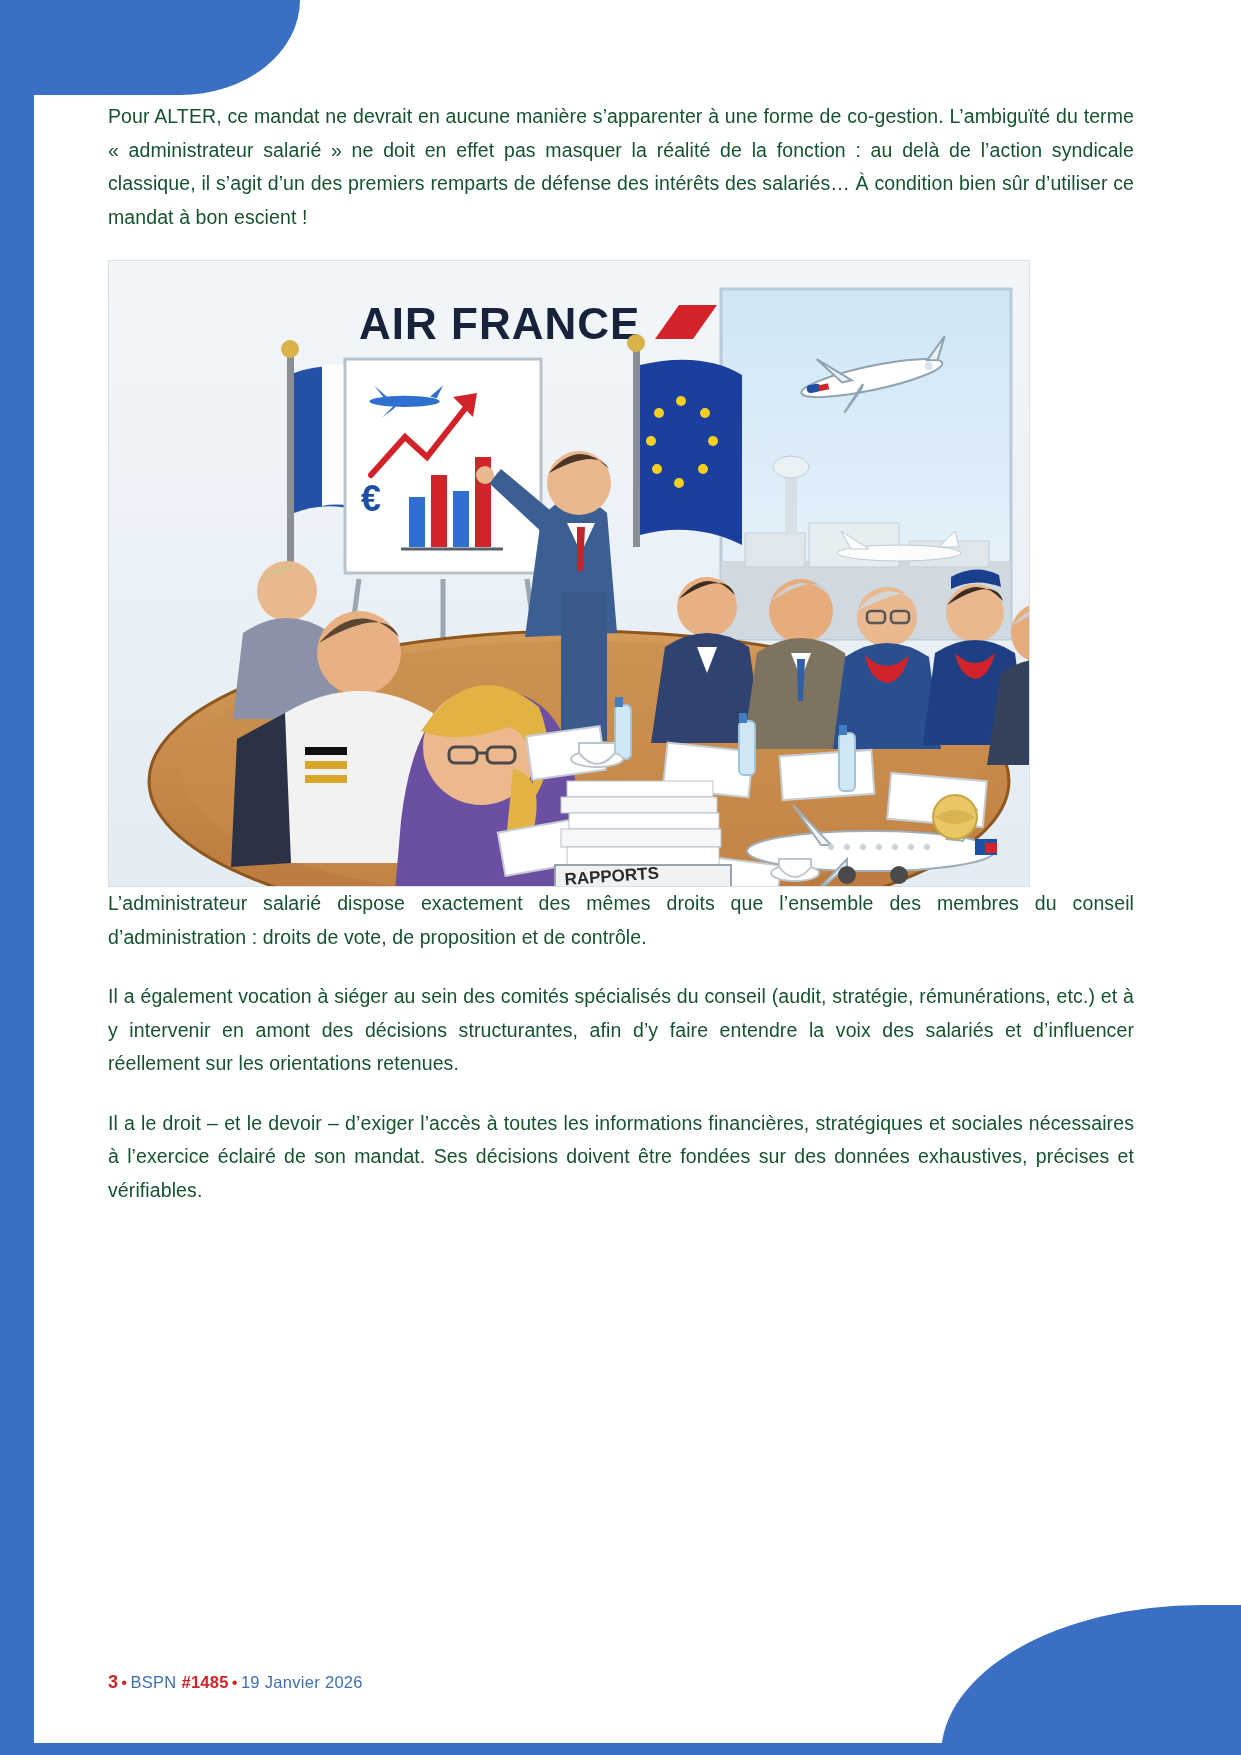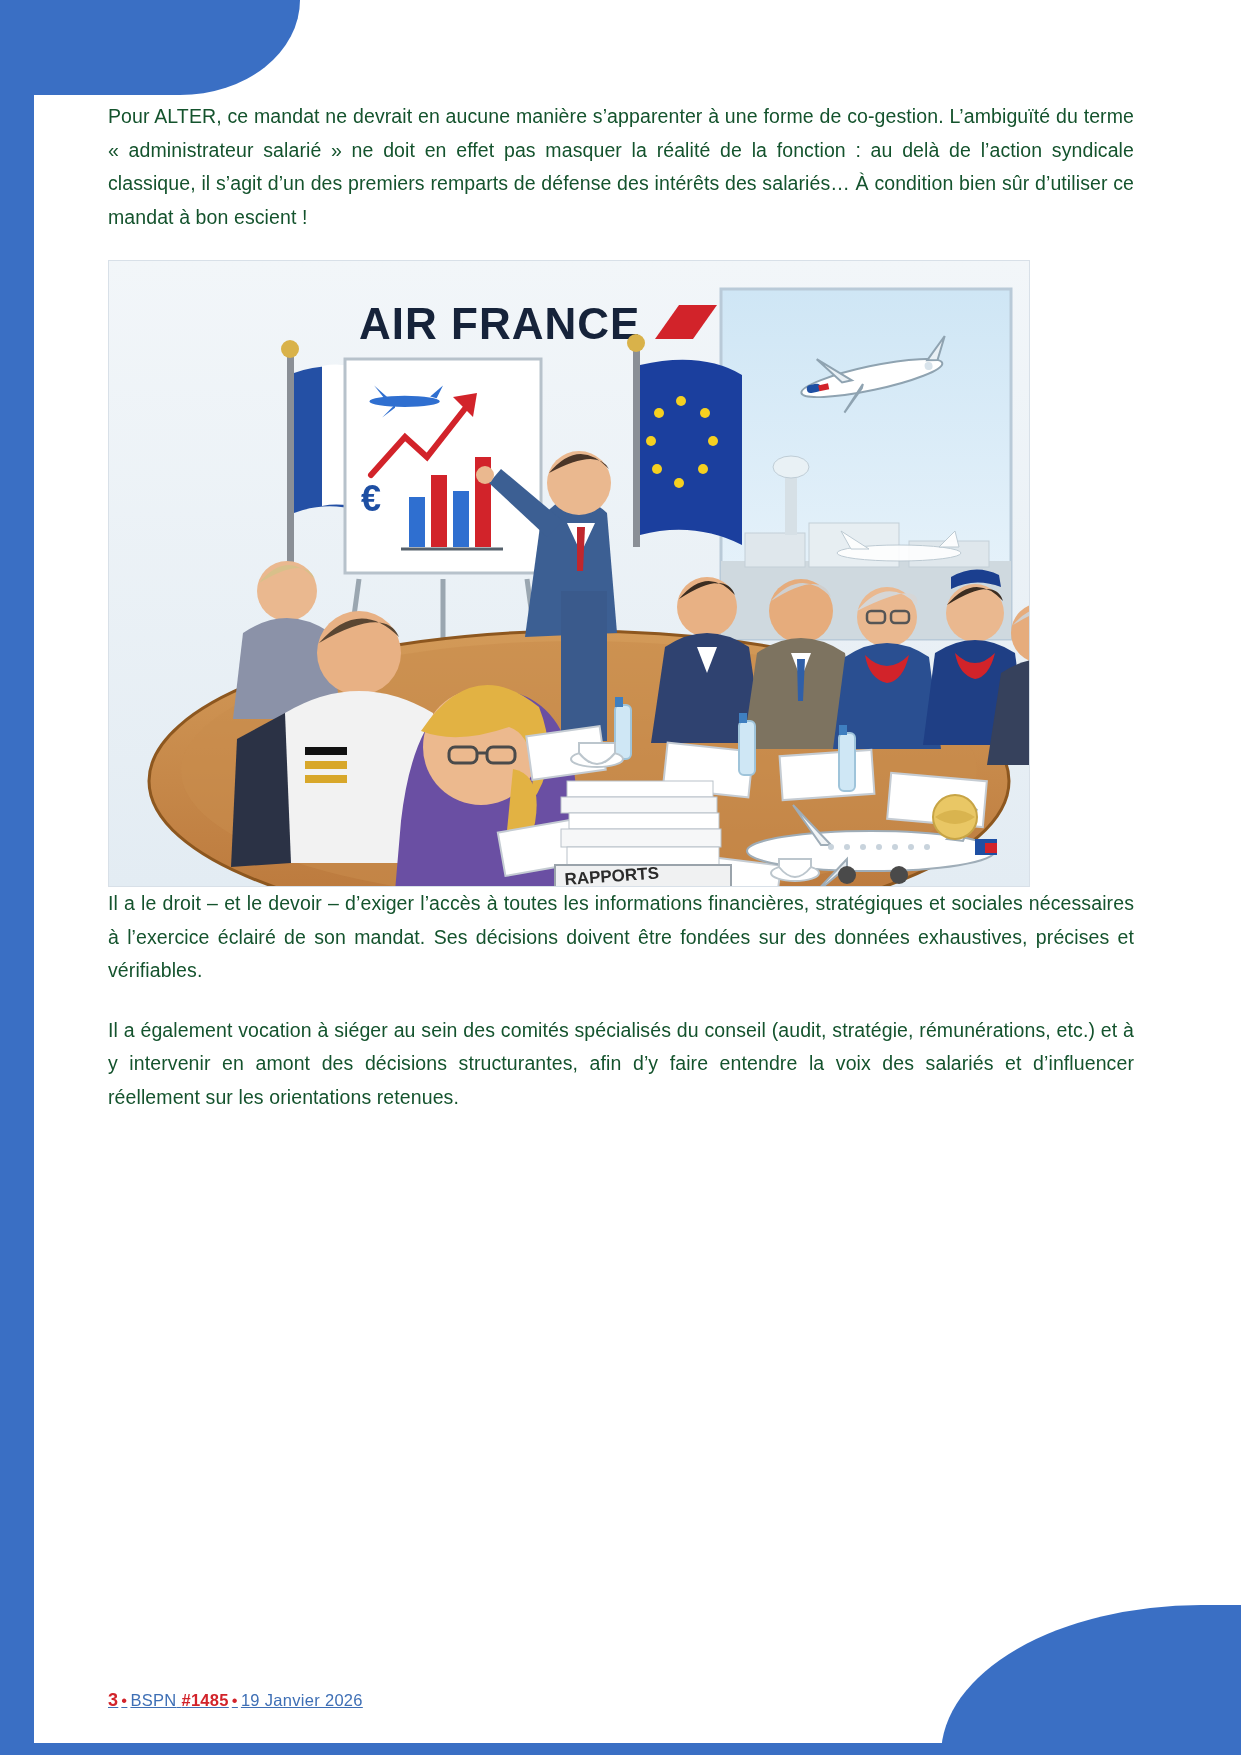--- a/index.html
+++ b/index.html
@@ -82,25 +82,24 @@
     color: #2e63b8;
     background: #c9d9f0;
     padding: 2px 6px 4px 6px;
     letter-spacing: -0.2px;
   }
 
   
   .footer {
     position: absolute;
     left: 108px;
-    bottom: 44px;
+    bottom: 62px;
     font-size: 16.5px;
     color: #3e6fb5;
     letter-spacing: 0.3px;
-    text-decoration: underline;
   }
   .footer .pagenum {
     color: #d2232a;
     font-weight: bold;
     font-size: 18px;
   }
   .footer .issue {
     color: #d2232a;
     font-weight: bold;
   }
@@ -356,21 +355,22 @@
 
       <g>
         <circle cx="846" cy="556" r="22" fill="#e9c765" stroke="#c7a445" stroke-width="2"></circle>
         <path d="M826 556 q20 -14 40 0 q-20 14 -40 0 z" fill="#d9b44f"></path>
       </g>
     </svg>
   </div>
   
 
 
+  <p class="body-text">L’administrateur salarié dispose exactement des mêmes droits que l’ensemble des membres du conseil d’administration : droits de vote, de proposition et de contrôle.</p>
+  <p class="body-text">Il a également vocation à siéger au sein des comités spécialisés du conseil (audit, stratégie, rémunérations, etc.) et à y intervenir en amont des décisions structurantes, afin d’y faire entendre la voix des salariés et d’influencer réellement sur les orientations retenues.</p>
   <p class="body-text">Il a le droit – et le devoir – d’exiger l’accès à toutes les informations financières, stratégiques et sociales nécessaires à l’exercice éclairé de son mandat. Ses décisions doivent être fondées sur des données exhaustives, précises et vérifiables.</p>
-  <p class="body-text">Il a également vocation à siéger au sein des comités spécialisés du conseil (audit, stratégie, rémunérations, etc.) et à y intervenir en amont des décisions structurantes, afin d’y faire entendre la voix des salariés et d’influencer réellement sur les orientations retenues.</p>
 
 </div>
 
 <div class="footer">
   <span class="pagenum">3</span><span class="dot">•</span><span>BSPN</span>
   <span class="issue">#1485</span><span class="dot">•</span><span>19 Janvier 2026</span>
 </div>
 
 </body></html>

